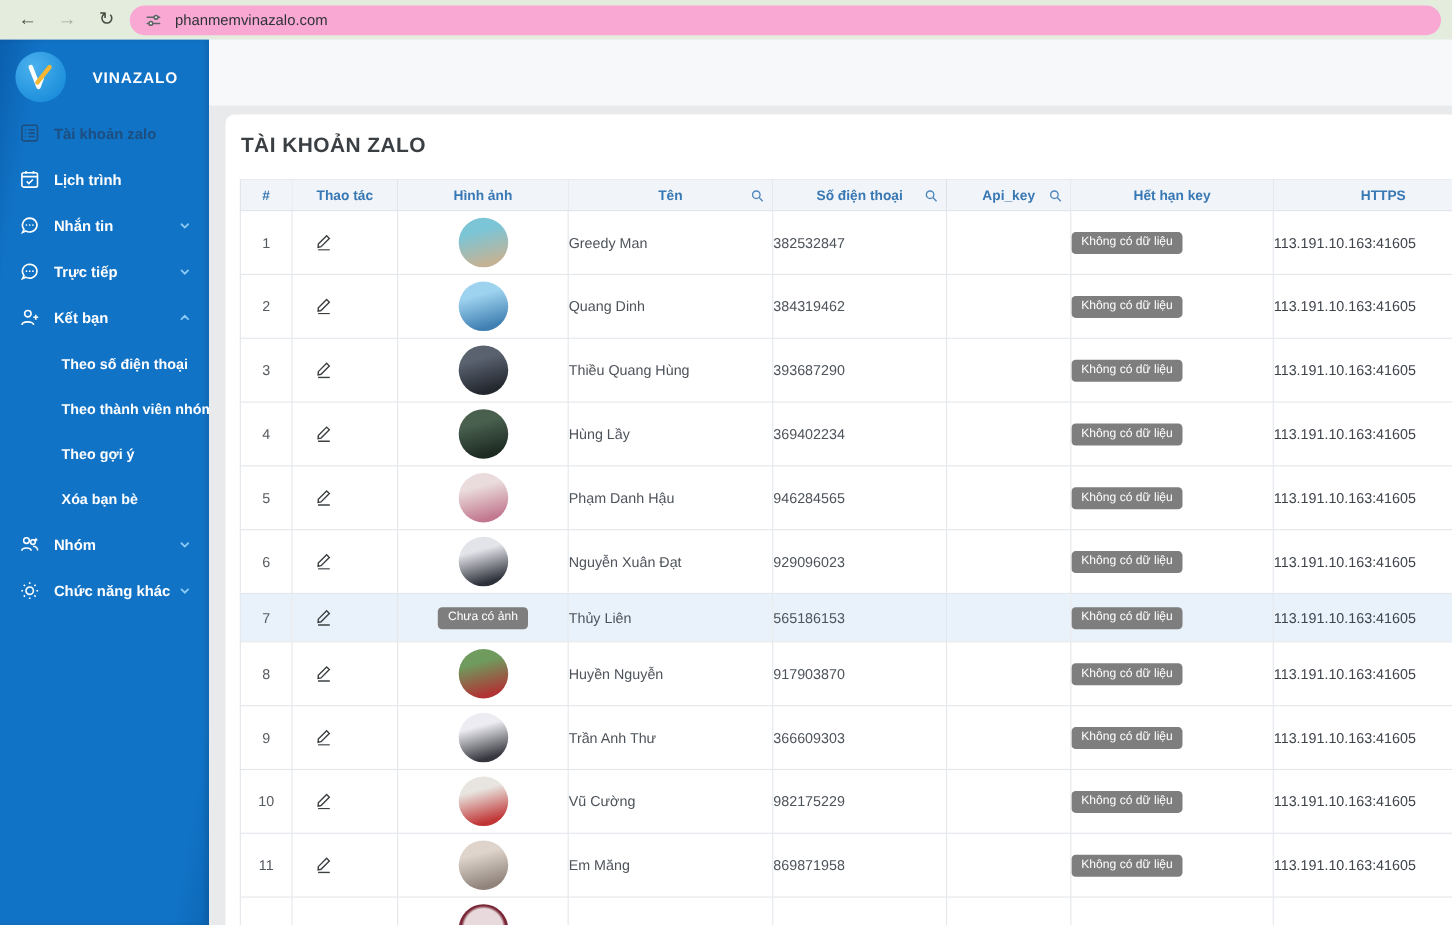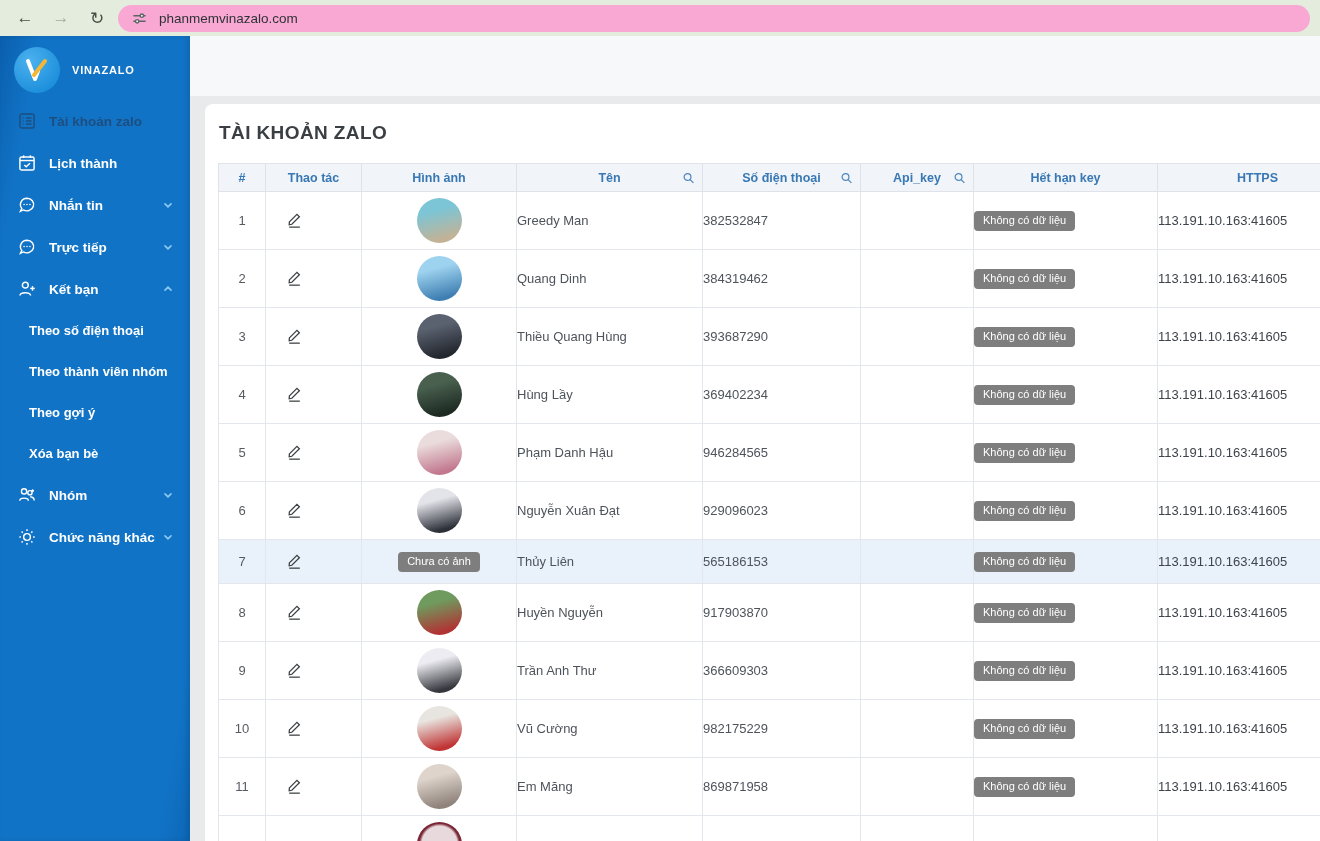--- a/index.html
+++ b/index.html
@@ -35,31 +35,31 @@
     width:190px; flex-shrink:0; color:#fff; position:relative; overflow:hidden;
     background:linear-gradient(100deg,#0b5fae 0%, var(--sidebar-bg,#1173c6) 12%, var(--sidebar-bg,#1173c6) 90%, #0d66b6 100%);
     box-shadow: inset -3px 0 5px rgba(0,0,0,0.10);
   }
   .brand-row { height:64px; display:flex; align-items:center; gap:12px; padding:8px 12px 4px 14px; }
   .logo-circle {
     width:46px; height:46px; border-radius:50%; flex-shrink:0;
     background:radial-gradient(circle at 35% 30%, #4cb1ee, #1b8edb 78%);
     display:flex; align-items:center; justify-content:center;
   }
-  .brand-name { font-weight:bold; font-size:11px; letter-spacing:.8px; }
+  .brand-name { font-weight:bold; font-size:14px; letter-spacing:.8px;margin-left:12px; }
 
   .nav-item {
     height:42px; display:flex; align-items:center; padding:0 16px 0 18px;
     font-weight:bold; font-size:13.5px; color:#ffffff; cursor:pointer; white-space:nowrap;
   }
   .nav-item .nav-icon { width:19px; height:19px; margin-right:12px; display:flex; }
   .nav-item.active { color:var(--active-item,#1d4e7f); }
   .nav-sub {
-    height:41px; display:flex; align-items:center; padding-left:29px;
-    font-weight:bold; font-size:13px; color:#fff; cursor:pointer; white-space:nowrap;
+    height:41px; display:flex; align-items:center; padding-left:16px;
+    font-weight:bold; font-size:13px; color:#fff; cursor:pointer; white-space:nowrap;margin-left:40px;
   }
   .chev { margin-left:auto; display:flex; }
 
   
   .main { flex:1; position:relative; background:#e8eaec; }
   .topbar { height:60px; background:#f6f8fa; }
   .card {
     position:absolute; left:15px; top:68px; right:0; bottom:0;
     background:#fff; border-radius:8px 0 0 0; padding:16px 0 0 13px; overflow:hidden;
   }
@@ -142,21 +142,21 @@
         <div class="nav-item">
           <span class="nav-icon">
             <svg width="18" height="18" viewBox="0 0 16 16" fill="none" stroke="currentColor" stroke-width="1.3">
               <rect x="1.7" y="2.7" width="12.6" height="11.6" rx="1.5"></rect>
               <line x1="1.7" y1="5.8" x2="14.3" y2="5.8"></line>
               <line x1="5" y1="1.2" x2="5" y2="3.6"></line>
               <line x1="11" y1="1.2" x2="11" y2="3.6"></line>
               <path d="M5.6 9.7 L7.3 11.4 L10.6 8.2"></path>
             </svg>
           </span>
-          <span>Lịch thành</span>
+          <span>Lịch trình</span>
         </div>
         <div class="nav-item">
           <span class="nav-icon">
             <svg width="18" height="18" viewBox="0 0 16 16" fill="none" stroke="currentColor" stroke-width="1.3">
               <path d="M8 2 a6 5.6 0 1 1 -3.2 10.4 L2.2 13.6 L3.4 11 A6 5.6 0 0 1 8 2 Z"></path>
               <circle cx="5.4" cy="7.6" r="0.7" fill="currentColor" stroke="none"></circle>
               <circle cx="8" cy="7.6" r="0.7" fill="currentColor" stroke="none"></circle>
               <circle cx="10.6" cy="7.6" r="0.7" fill="currentColor" stroke="none"></circle>
             </svg>
           </span>

